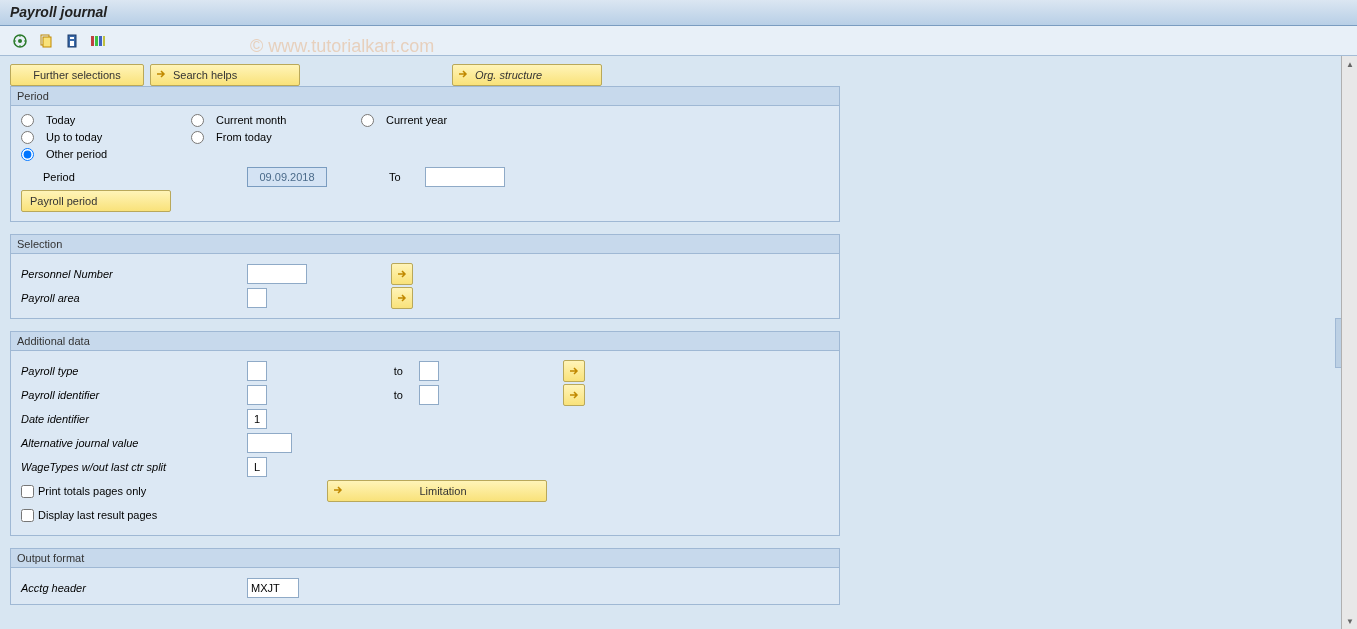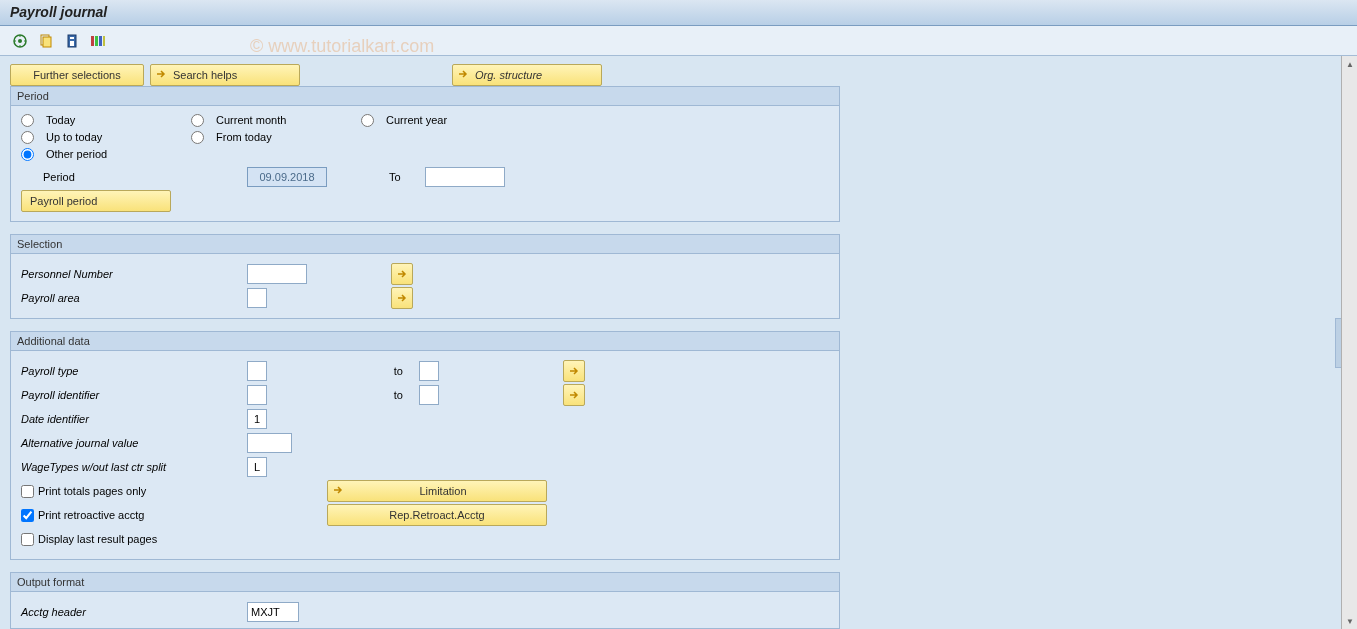--- a/index.html
+++ b/index.html
@@ -363,29 +363,20 @@
           <button class="sap-btn" style="min-width:220px;position:relative;padding-left:20px;justify-content:center;">
             <span style="position:absolute;left:4px;">
               <svg width="12" height="12" viewBox="0 0 12 12">
                   <path d="M2 6 L8 6 M6 3 L9 6 L6 9" stroke="#c08800" stroke-width="1.5" fill="none"></path>
                 </svg>
             </span>
             <span>Limitation</span>
           </button>
         </div>
         <div class="field-row">
-          <label class="checkbox-item" style="width:300px;">
-            <input type="checkbox" checked="" style="">
-            <span>Print retroactive acctg</span>
-          </label>
-          <button class="sap-btn" style="min-width:220px;justify-content:center;">
-            <span>Rep.Retroact.Acctg</span>
-          </button>
-        </div>
-        <div class="field-row">
           <label class="checkbox-item">
             <input type="checkbox" style="">
             <span>Display last result pages</span>
           </label>
         </div>
       </div>
     </div>
 
     <div class="group-box" style="margin-bottom:0;">
       <div class="group-title">Output format</div>

